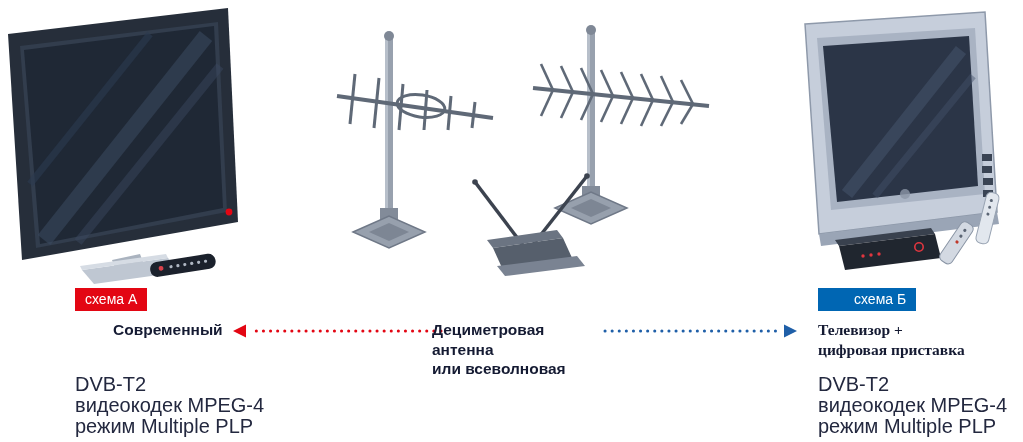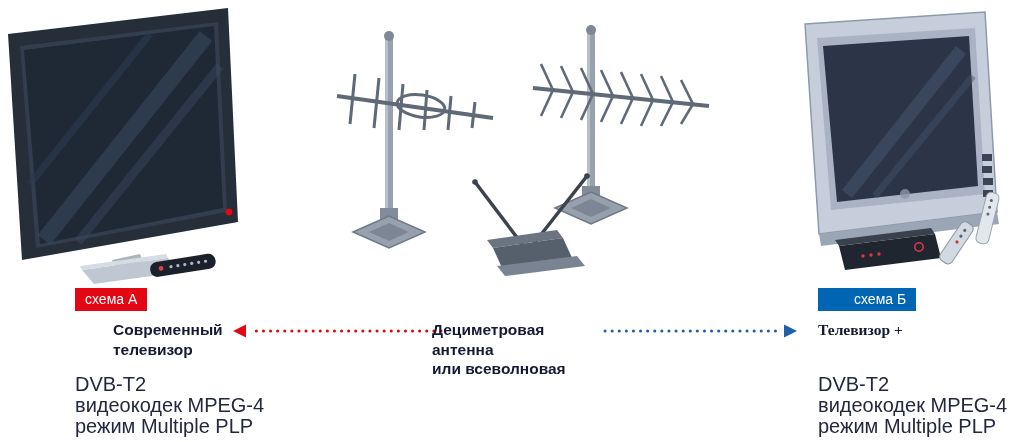--- a/index.html
+++ b/index.html
@@ -179,31 +179,31 @@
   </div>
   <div class="arrow arrow-blue">
     <svg width="196" height="14" viewBox="0 0 196 14">
       <line x1="4" y1="7" x2="178" y2="7" stroke-width="3" stroke-linecap="round" stroke-dasharray="0.1 7" style="stroke:var(--arrow-blue,#1f5fa8)"></line>
       <polygon points="196,7 183,0.5 183,13.5" style="fill:var(--arrow-blue,#1f5fa8)"></polygon>
     </svg>
   </div>
 
   <div class="title title-a">
     <div>Современный</div>
-    <div>телевизор</div>
   </div>
 
   <div class="title title-center">
     <div>Дециметровая</div>
     <div>антенна</div>
     <div>или всеволновая</div>
   </div>
 
   <div class="title title-b">
     <div>Телевизор +</div>
+    <div>цифровая приставка</div>
   </div>
 
   <div class="specs specs-a">
     <div>DVB-T2</div>
     <div>видеокодек MPEG-4</div>
     <div>режим Multiple PLP</div>
   </div>
 
   <div class="specs specs-b">
     <div>DVB-T2</div>

